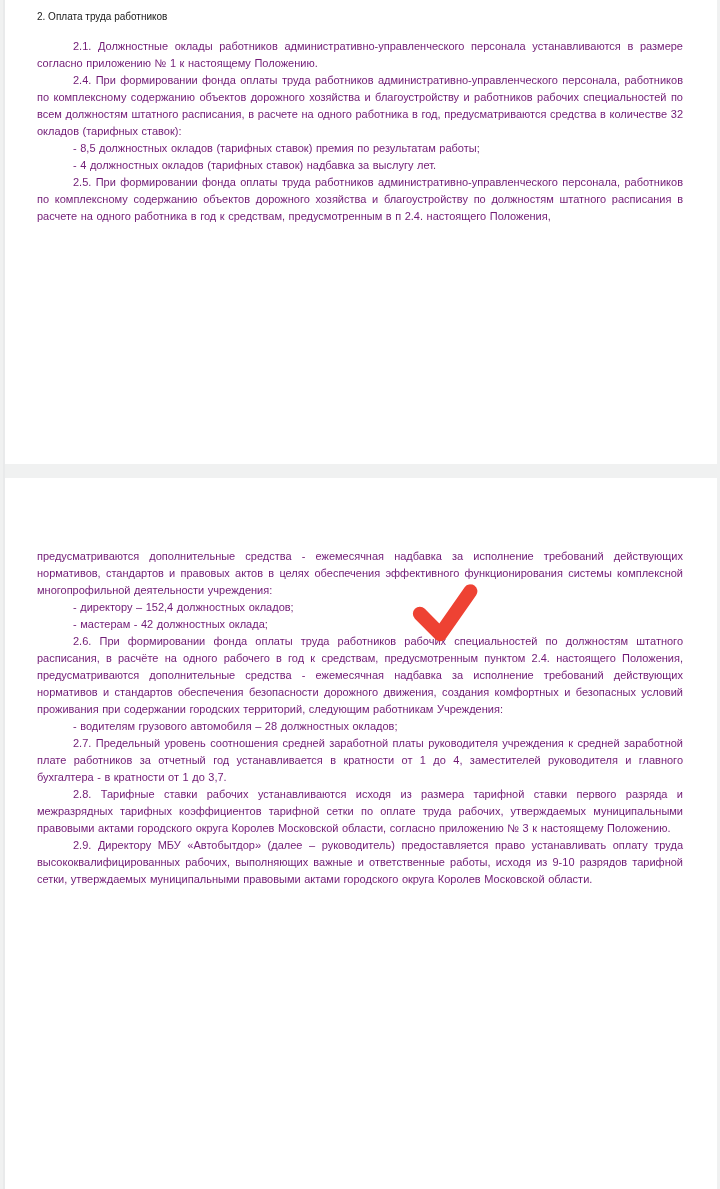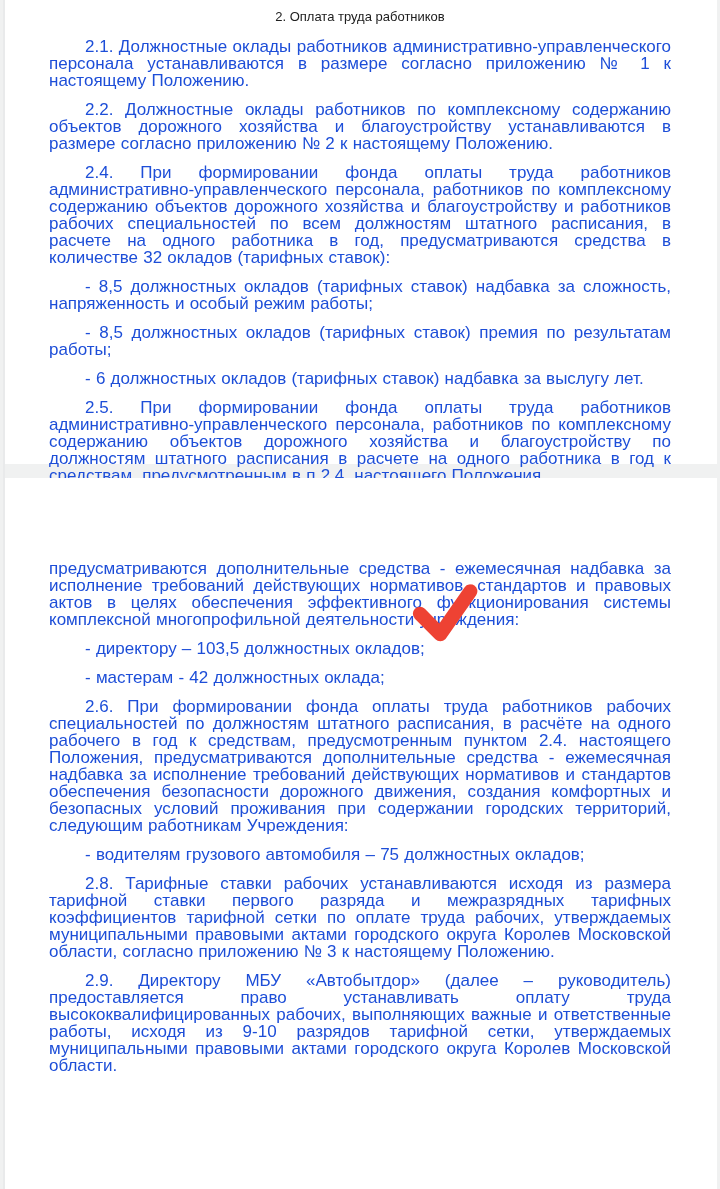--- a/index.html
+++ b/index.html
@@ -36,31 +36,31 @@
   }
   .edge-line-left {
     position: absolute;
     left: 3px;
     top: 0;
     width: 2px;
     height: 1189px;
     background: #e9eaeb;
   }
   .doc-title {
-    text-align: center;
-    font-size: 13px;
+    text-align: left;
+    font-size: 10px;
     line-height: 17px;
     color: #202020;
     margin: 0 0 13px 0;
   }
   .para {
-    margin: 12px;
-    font-size: 17px;
+    margin: 0;
+    font-size: 11px;
     line-height: 17px;
-    color: #1d4ed8;
+    color: #701a75;
     text-align: justify;
     text-indent: 36px;
     word-spacing: 0.5px;
   }
   .para.noindent {
     text-indent: 0;
   }
   .check-annotation {
     position: absolute;
     left: 403px;
@@ -72,36 +72,35 @@
 </style>
 </head>
 <body>
 
 <div class="canvas">
 
   <div class="page page-1">
     <p class="doc-title">2. Оплата труда работников</p>
     <div>
         <p class="para">2.1. Должностные оклады работников административно-управленческого персонала устанавливаются в размере согласно приложению № 1 к настоящему Положению.</p>
-        <p class="para">2.2. Должностные оклады работников по комплексному содержанию объектов дорожного хозяйства и благоустройству устанавливаются в размере согласно приложению № 2 к настоящему Положению.</p>
         <p class="para">2.4. При формировании фонда оплаты труда работников административно-управленческого персонала, работников по комплексному содержанию объектов дорожного хозяйства и благоустройству и работников рабочих специальностей по всем должностям штатного расписания, в расчете на одного работника в год, предусматриваются средства в количестве 32 окладов (тарифных ставок):</p>
-        <p class="para">- 8,5 должностных окладов (тарифных ставок) надбавка за сложность, напряженность и особый режим работы;</p>
         <p class="para">- 8,5 должностных окладов (тарифных ставок) премия по результатам работы;</p>
-        <p class="para">- 6 должностных окладов (тарифных ставок) надбавка за выслугу лет.</p>
+        <p class="para">- 4 должностных окладов (тарифных ставок) надбавка за выслугу лет.</p>
         <p class="para">2.5. При формировании фонда оплаты труда работников административно-управленческого персонала, работников по комплексному содержанию объектов дорожного хозяйства и благоустройству по должностям штатного расписания в расчете на одного работника в год к средствам, предусмотренным в п 2.4. настоящего Положения,</p>
       </div>
   </div>
 
   <div class="page page-2">
     <div>
         <p class="para noindent">предусматриваются дополнительные средства - ежемесячная надбавка за исполнение требований действующих нормативов, стандартов и правовых актов в целях обеспечения эффективного функционирования системы комплексной многопрофильной деятельности учреждения:</p>
-        <p class="para">- директору – 103,5 должностных окладов;</p>
+        <p class="para">- директору – 152,4 должностных окладов;</p>
         <p class="para">- мастерам - 42 должностных оклада;</p>
         <p class="para">2.6. При формировании фонда оплаты труда работников рабочих специальностей по должностям штатного расписания, в расчёте на одного рабочего в год к средствам, предусмотренным пунктом 2.4. настоящего Положения, предусматриваются дополнительные средства - ежемесячная надбавка за исполнение требований действующих нормативов и стандартов обеспечения безопасности дорожного движения, создания комфортных и безопасных условий проживания при содержании городских территорий, следующим работникам Учреждения:</p>
-        <p class="para">- водителям грузового автомобиля – 75 должностных окладов;</p>
+        <p class="para">- водителям грузового автомобиля – 28 должностных окладов;</p>
+        <p class="para">2.7. Предельный уровень соотношения средней заработной платы руководителя учреждения к средней заработной плате работников за отчетный год устанавливается в кратности от 1 до 4, заместителей руководителя и главного бухгалтера - в кратности от 1 до 3,7.</p>
         <p class="para">2.8. Тарифные ставки рабочих устанавливаются исходя из размера тарифной ставки первого разряда и межразрядных тарифных коэффициентов тарифной сетки по оплате труда рабочих, утверждаемых муниципальными правовыми актами городского округа Королев Московской области, согласно приложению № 3 к настоящему Положению.</p>
         <p class="para">2.9. Директору МБУ «Автобытдор» (далее – руководитель) предоставляется право устанавливать оплату труда высококвалифицированных рабочих, выполняющих важные и ответственные работы, исходя из 9-10 разрядов тарифной сетки, утверждаемых муниципальными правовыми актами городского округа Королев Московской области.</p>
       </div>
     <svg class="check-annotation" viewBox="0 0 74 58" xmlns="http://www.w3.org/2000/svg">
       <path d="M12 26 L31 48 L64 7" fill="none" stroke="#ee4233" stroke-width="14" stroke-linecap="round" stroke-linejoin="round"></path>
     </svg>
   </div>
 
   <div class="edge-line-left"></div>
 

